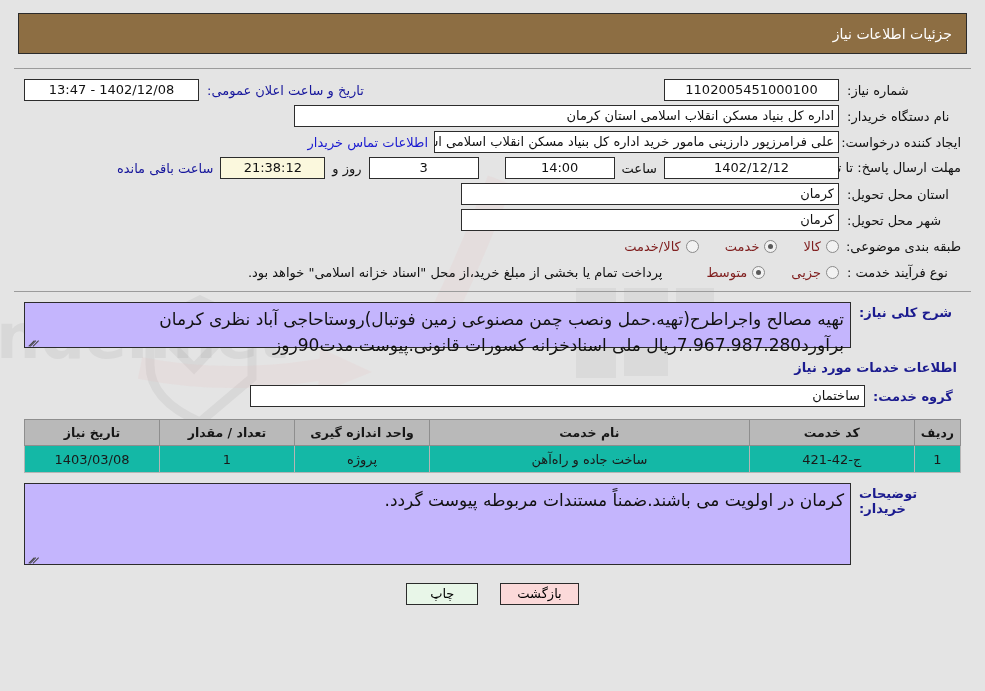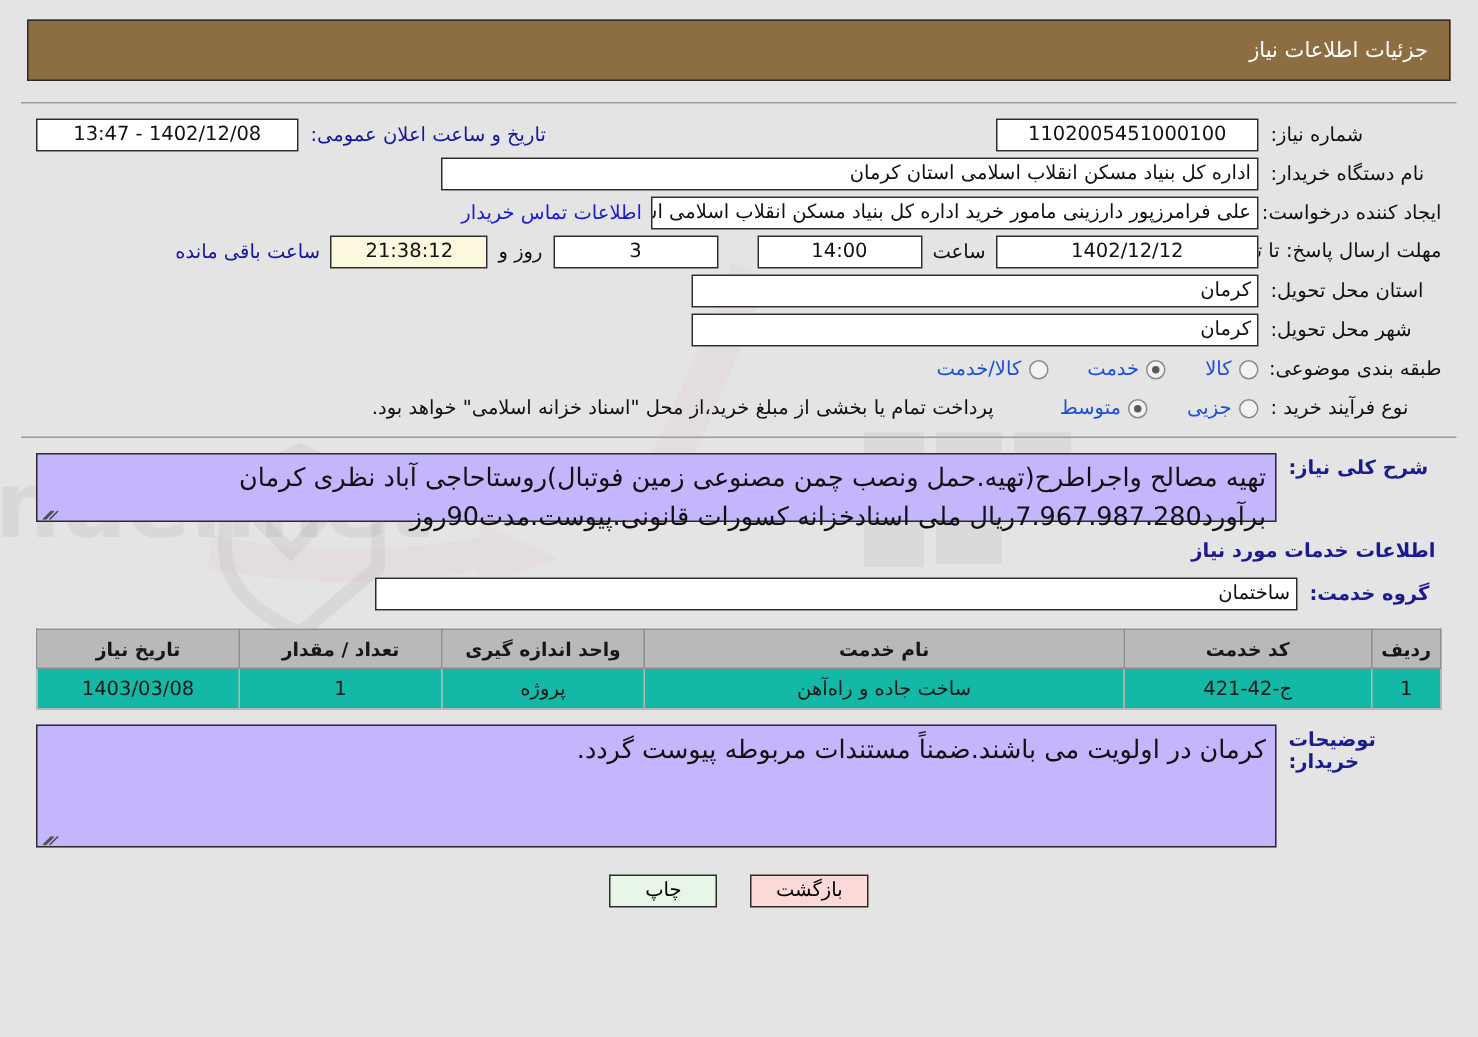--- a/index.html
+++ b/index.html
@@ -137,21 +137,21 @@
     flex: 0 0 13px;
   }
   .radio.checked::after {
     content: "";
     position: absolute;
     left: 3px; top: 3px;
     width: 5px; height: 5px;
     border-radius: 50%;
     background: #5a5a5a;
   }
-  .radio-label { font-size: 13px; color: #1d4ed8; }
+  .radio-label { font-size: 13px; color: #7f1d1d; }
   .note-text { font-size: 13px; color: #111; margin-right: 18px; }
 
   
   .sec {
     margin: 0 14px;
   }
   .desc-row {
     display: flex;
     align-items: flex-start;
     padding: 10px 10px 4px 10px;
@@ -361,21 +361,21 @@
           <span class="radio-label">خدمت</span>
         </label>
         <label class="radio-item">
           <span class="radio"></span>
           <span class="radio-label">کالا/خدمت</span>
         </label>
       </div>
     </div>
 
     <div class="frow">
-      <span class="flabel">نوع فرآیند خرید :</span>
+      <span class="flabel">نوع فرآیند خدمت :</span>
       <div class="radio-group">
         <label class="radio-item">
           <span class="radio"></span>
           <span class="radio-label">جزیی</span>
         </label>
         <label class="radio-item">
           <span class="radio checked"></span>
           <span class="radio-label">متوسط</span>
         </label>
       </div>

